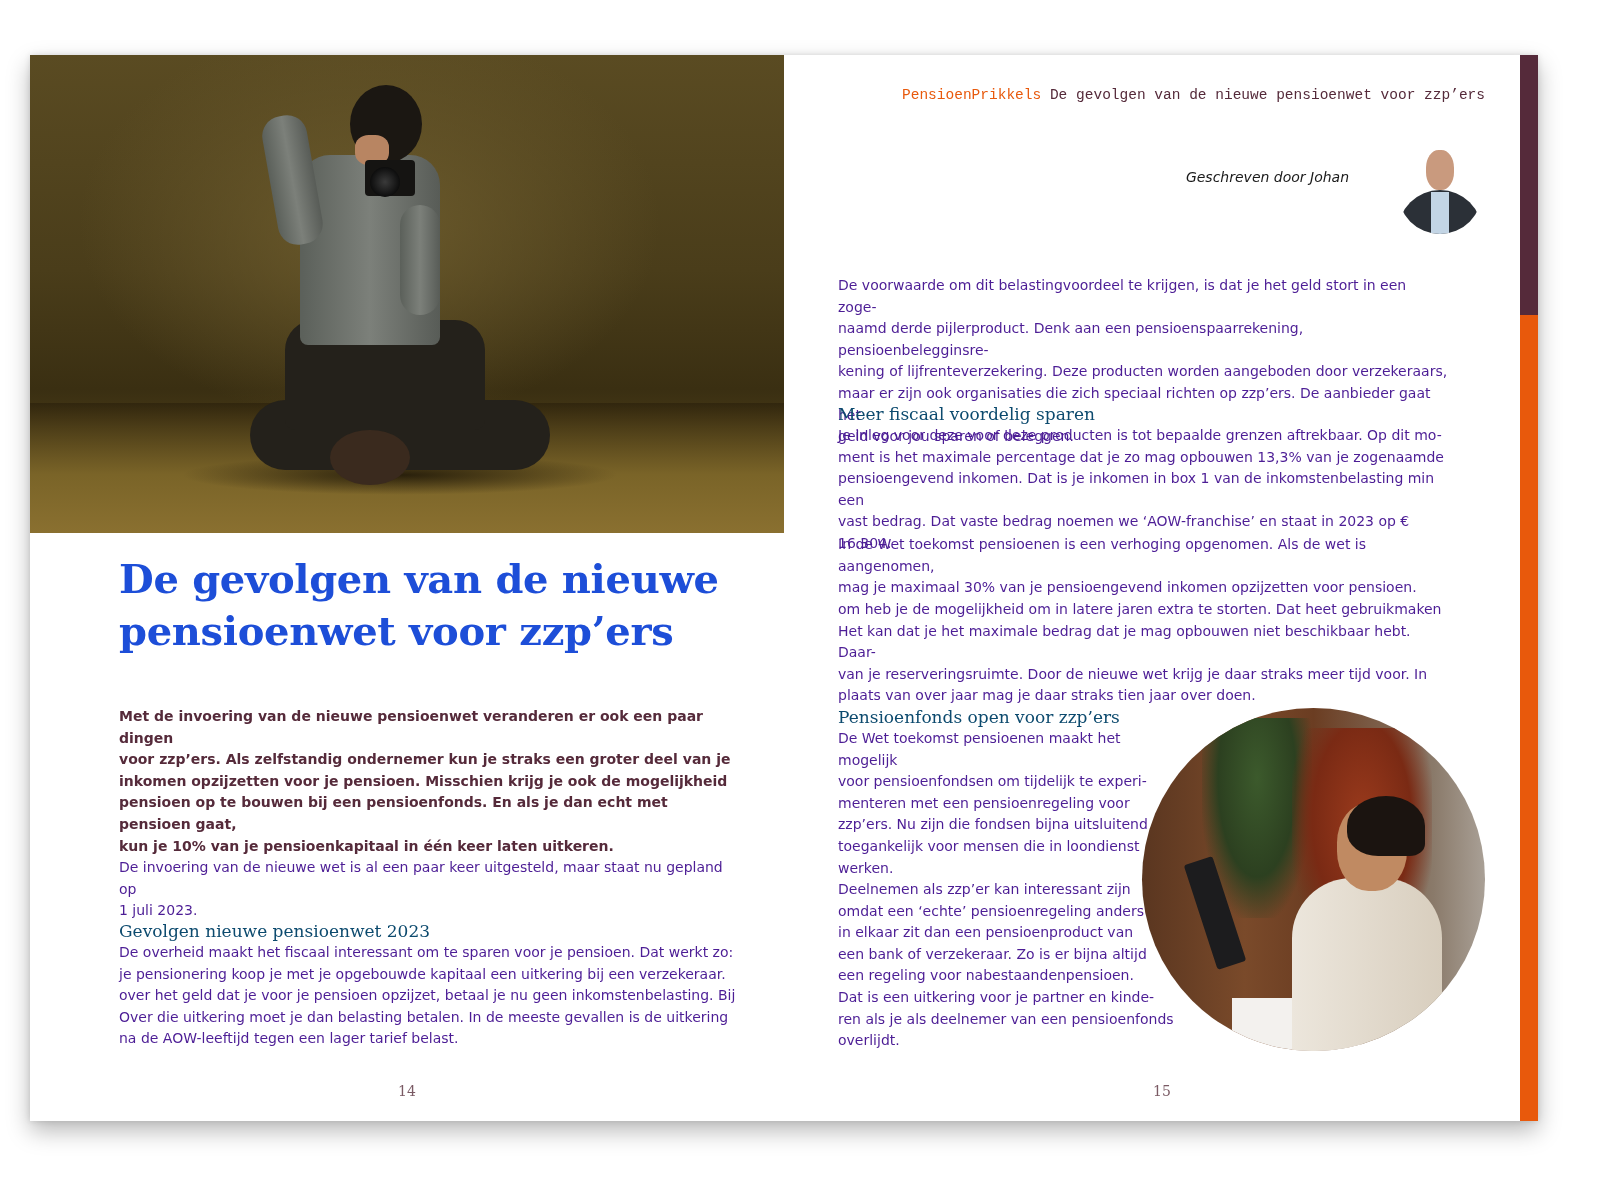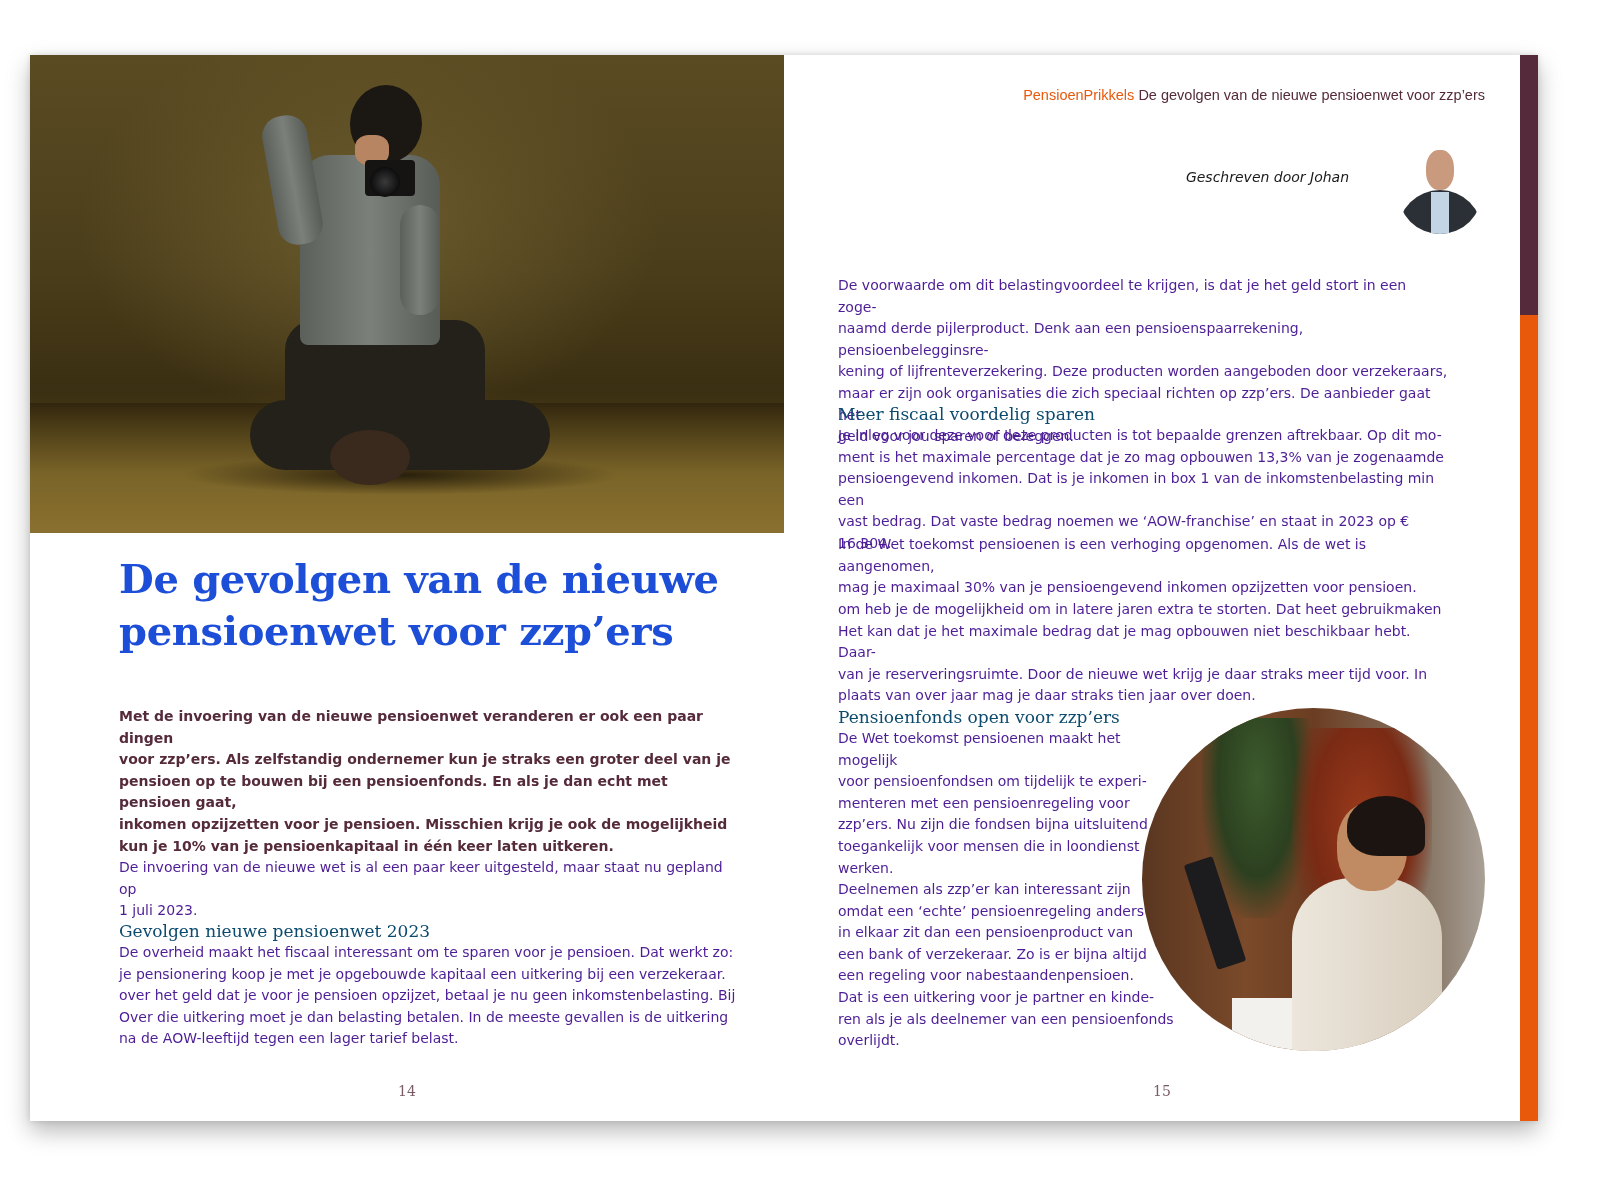--- a/index.html
+++ b/index.html
@@ -55,21 +55,21 @@
   .sec-left { position: absolute; left: 89px; top: 865px; width: 625px; }
 
   .page-num {
     position: absolute; top: 1028px; font-family: "DejaVu Serif", serif;
     font-size: 14px; color: #7a5a64;
   }
 
   
   .running-head {
     position: absolute; right: 53px; top: 32px;
-    font-family: Liberation Sans, sans-serif; font-size: 14.5px; color: #552a3a; white-space: nowrap;
+    font-family: Liberation Mono, monospace; font-size: 14.5px; color: #552a3a; white-space: nowrap;
   }
   .running-head .brand { color: #e8590c; }
   .author-label {
     position: absolute; left: 1120px; top: 114px; width: 235px; text-align: center;
     font-style: italic; font-size: 14px; color: #1a1a1a;
   }
   .author-avatar {
     position: absolute; left: 1368px; top: 91px; width: 84px; height: 88px; overflow: hidden;
     border-radius: 0 0 42px 42px;
   }
@@ -158,22 +158,22 @@
   </div>
 
   <h1 class="main-title" style="margin:0;">
     <span>De gevolgen van de nieuwe</span><br>
     <span>pensioenwet voor zzp’ers</span>
   </h1>
 
   <div class="lead">
     <div>Met de invoering van de nieuwe pensioenwet veranderen er ook een paar dingen</div>
     <div>voor zzp’ers. Als zelfstandig ondernemer kun je straks een groter deel van je</div>
+    <div>inkomen opzijzetten voor je pensioen. Misschien krijg je ook de mogelijkheid</div>
     <div>pensioen op te bouwen bij een pensioenfonds. En als je dan echt met pensioen gaat,</div>
-    <div>inkomen opzijzetten voor je pensioen. Misschien krijg je ook de mogelijkheid</div>
     <div>kun je 10% van je pensioenkapitaal in één keer laten uitkeren.</div>
   </div>
 
   <div class="body-text p-left-1">
     <div>De invoering van de nieuwe wet is al een paar keer uitgesteld, maar staat nu gepland op</div>
     <div>1 juli 2023.</div>
   </div>
 
   <div class="sec-left">
     <h2 class="h-sub">Gevolgen nieuwe pensioenwet 2023</h2>

